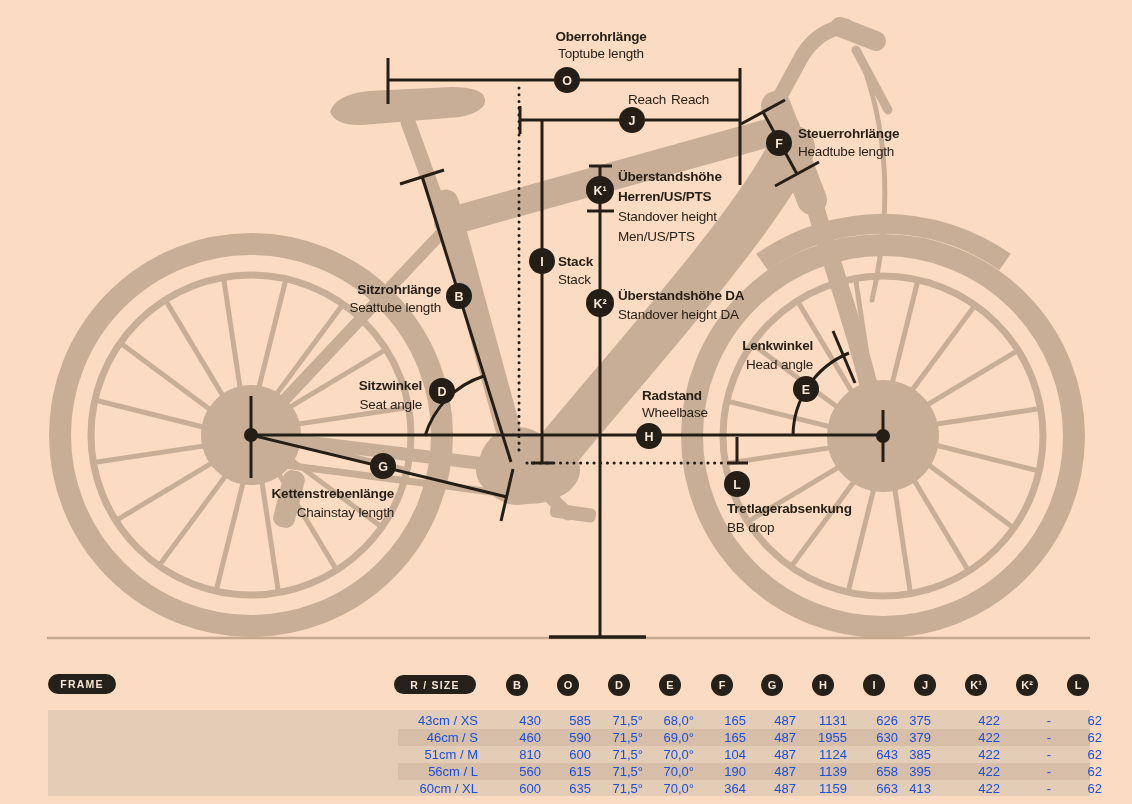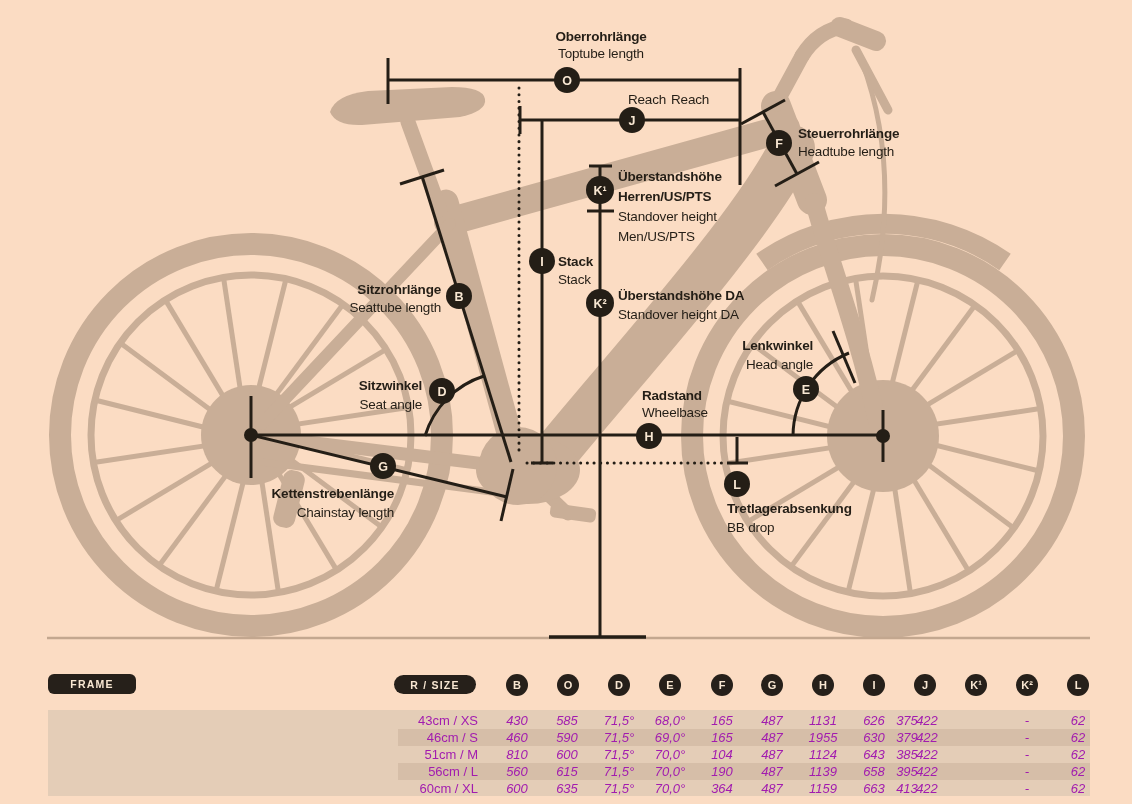--- a/index.html
+++ b/index.html
@@ -15,25 +15,25 @@
   .dot{stroke:#241e16;fill:none;stroke-width:3;stroke-linecap:round;stroke-dasharray:0.1 6.6;}
   .badge{fill:#241e16;}
   
   .pill{position:absolute;background:#26201a;color:#f8e7d2;border-radius:11px;
         font-weight:700;font-size:10.5px;letter-spacing:1.2px;display:flex;
         align-items:center;justify-content:center;}
   .kcirc{position:absolute;top:674px;width:22px;height:22px;border-radius:50%;background:#26201a;
          color:#f8e7d2;font-weight:700;font-size:11px;display:flex;align-items:center;justify-content:center;}
   #tbase{position:absolute;left:48px;top:710px;width:1042px;height:86px;background:#e4cdb7;}
   .stripe{position:absolute;left:398px;width:692px;height:17px;background:#d6bea8;}
-  .trow{position:absolute;left:0;width:1132px;height:17px;font-size:13px;color:#a21caf;line-height:17px;}
+  .trow{position:absolute;left:0;width:1132px;height:17px;font-size:13px;color:#1d4ed8;line-height:17px;}
   .trow .size{position:absolute;left:360px;width:118px;text-align:right;}
-  .trow .v{position:absolute;width:48px;text-align:center;font-style:italic;}
+  .trow .v{position:absolute;width:48px;text-align:right;}
   .c0{left:493px}.c1{left:543px}.c2{left:595px}.c3{left:646px}.c4{left:698px}.c5{left:748px}
-  .c6{left:799px}.c7{left:850px}.c8{left:883px}.c9{left:903px}.c10{left:1003px}.c11{left:1054px}
+  .c6{left:799px}.c7{left:850px}.c8{left:883px}.c9{left:952px}.c10{left:1003px}.c11{left:1054px}
   .k0{left:506px}.k1{left:557px}.k2{left:608px}.k3{left:659px}.k4{left:711px}.k5{left:761px}
   .k6{left:812px}.k7{left:863px}.k8{left:914px}.k9{left:965px}.k10{left:1016px}.k11{left:1067px}
 </style>
 </head>
 <body>
 
 <div id="stage">
 
 <svg width="1132" height="660" viewBox="0 0 1132 660">
 
@@ -248,21 +248,21 @@
       <text class="b" x="394" y="498">Kettenstrebenlänge</text>
       <text x="394" y="517">Chainstay length</text>
     </g>
     <g>
       <text class="b" x="727" y="513">Tretlagerabsenkung</text>
       <text x="727" y="532">BB drop</text>
     </g>
   </g>
 </svg>
 
-  <div class="pill" style="left:48px;top:674px;width:88px;height:20px;border-radius:6px;">FRAME</div>
+  <div class="pill" style="left:48px;top:674px;width:68px;height:20px;">FRAME</div>
   <div class="pill" style="left:394px;top:675px;width:82px;height:19px;">R / SIZE</div>
 
   <div class="kcirc k0">B</div>
   <div class="kcirc k1">O</div>
   <div class="kcirc k2">D</div>
   <div class="kcirc k3">E</div>
   <div class="kcirc k4">F</div>
   <div class="kcirc k5">G</div>
   <div class="kcirc k6">H</div>
   <div class="kcirc k7">I</div>

